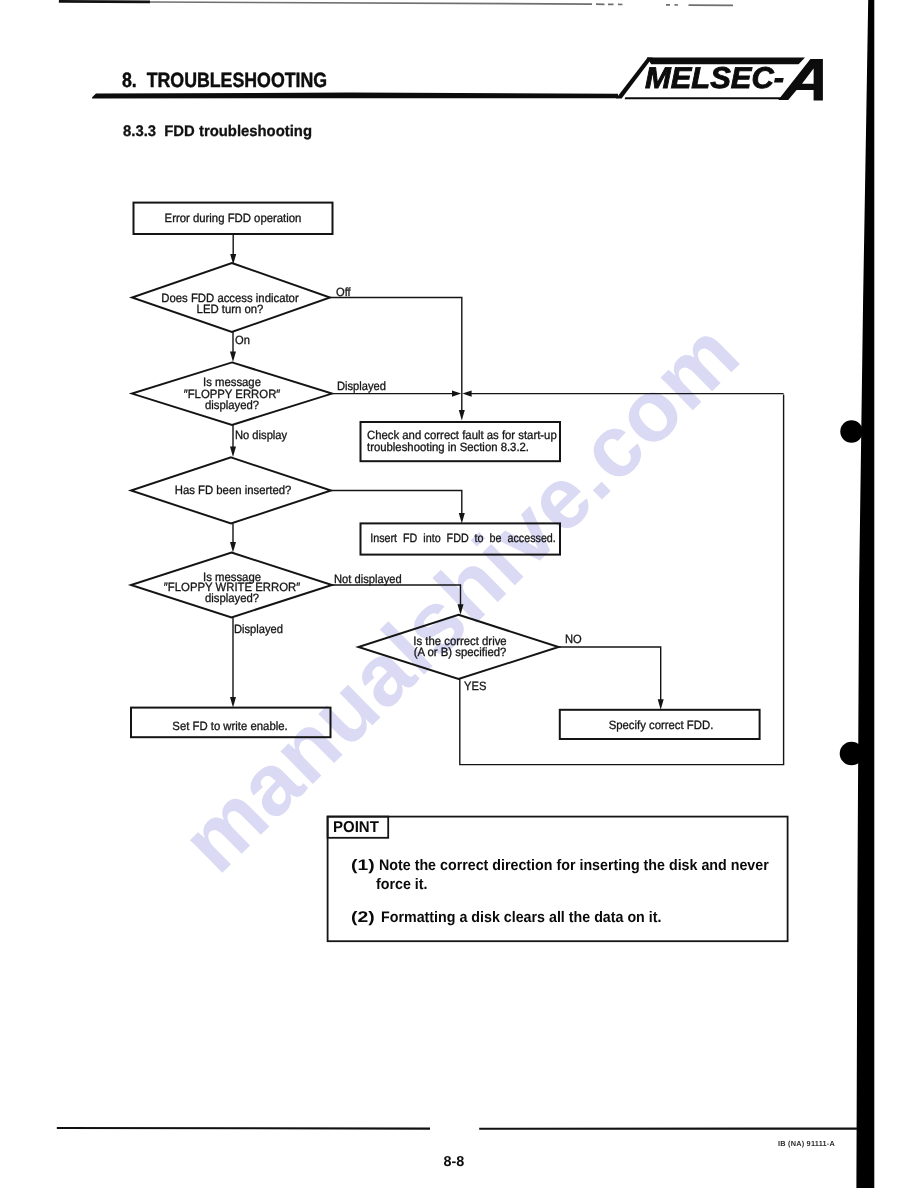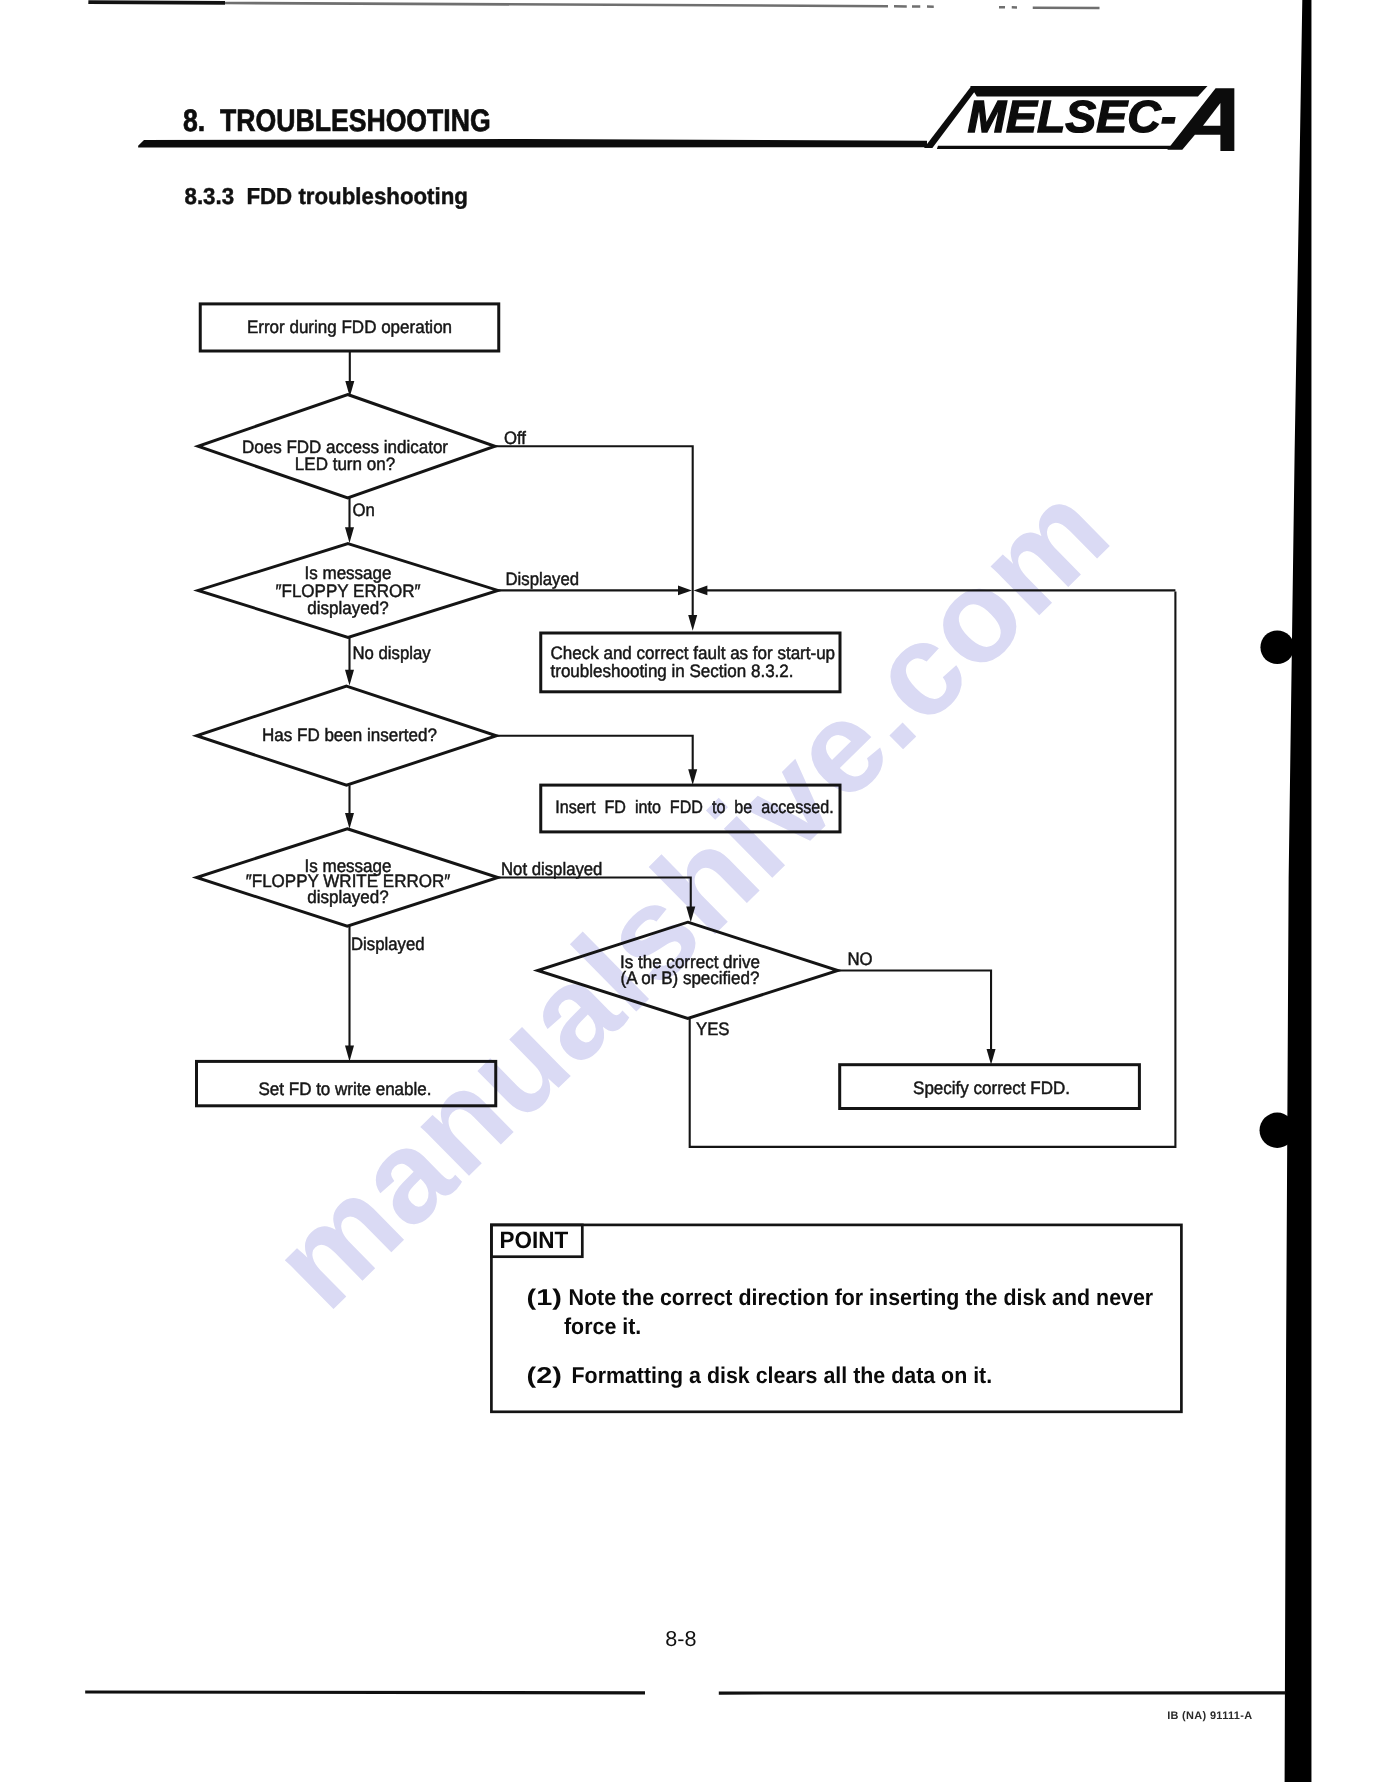--- a/index.html
+++ b/index.html
@@ -76,21 +76,21 @@
 
   
   #point-title{left:333.2px;top:820.0px;}
   #p1n{left:351.0px;top:857.6px;}
   #p1t{left:378.5px;top:857.6px;}
   #p1t2{left:376.4px;top:877.2px;}
   #p2n{left:351.2px;top:910.2px;}
   #p2t{left:381.0px;top:910.2px;}
 
   
-  #page-number{left:443.5px;top:1086px;}
+  #page-number{left:443.5px;top:1155px;font-weight:bold;}
   #doc-code{left:778.1px;top:1139.8px;}
 </style>
 </head>
 <body>
 
 <div class="page">
 
   <svg class="layer" id="watermark" viewBox="0 0 918 1188">
     <text x="218" y="877" transform="rotate(-44.5 218 877)" fill="#dadaf4">manualshive.com</text>
   </svg>

